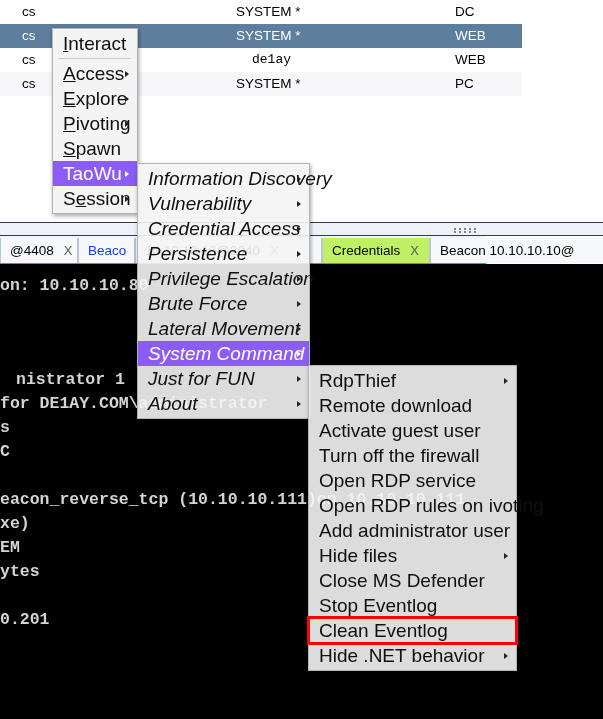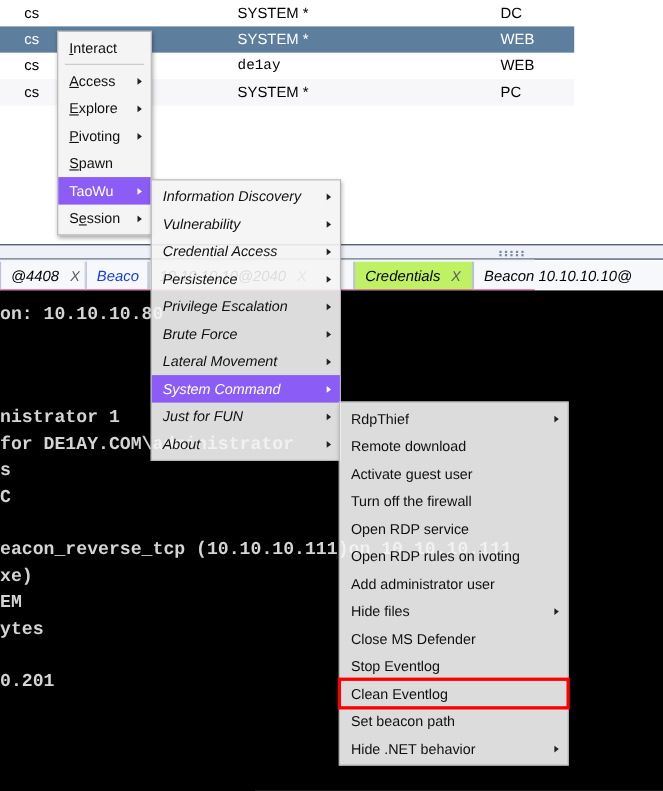--- a/index.html
+++ b/index.html
@@ -37,23 +37,23 @@
   .tbl-row.odd  { background: #ffffff; }
   .tbl-row.even { background: #f7f7f9; }
   .tbl-row.sel  { background: #5e7e9e; color: #ffffff; }
   .cell {
     position: absolute;
     top: 0;
     font-size: 13.5px;
     white-space: nowrap;
   }
   .c-name  { left: 22px;  }
-  .c-user  { left: 216px; }
+  .c-user  { left: 236px; }
   .c-host  { left: 455px; }
-  .mono    { font-family: "Liberation Mono", monospace; font-size: 13px; }
+  .mono    { font-family: "Liberation Mono", monospace; font-size: 13px; margin-left: 16px; }
 
   
   #splitter {
     position: absolute;
     left: 0; top: 222px;
     width: 603px;
     height: 14px;
     background: #eef1f8;
     border-top: 1px solid #2e3b4e;
     border-bottom: 1px solid #2e3b4e;
@@ -75,21 +75,20 @@
 
   
   #tabbar {
     position: absolute;
     left: 0; top: 236px;
     width: 486px;
     height: 28px;
     background: #f2f4fa;
     border-bottom: 7px solid #ec4899;
     box-sizing: border-box;
-    font-style: italic;
   }
   .tab {
     position: absolute;
     top: 2px;
     height: 25px;
     line-height: 25px;
     box-sizing: border-box;
     font-size: 13.5px;
     padding: 0 9px;
     white-space: nowrap;
@@ -138,21 +137,21 @@
     padding: 2px 0;
     box-sizing: border-box;
     z-index: 50;
   }
   .menu.translucent { background: rgba(244,244,244,0.90); }
   .mi {
     position: relative;
     height: 25px;
     line-height: 25px;
     padding: 0 24px 0 10px;
-    font-size: 13px;
+    font-size: 19px;
     white-space: nowrap;
     color: #101010;
     box-sizing: border-box;
   }
   .mi.hl {
     background: #8b5cf6;
     color: #ffffff;
   }
   .mi .arrow {
     position: absolute;
@@ -241,21 +240,21 @@
 <div id="tabbar">
     <div class="tab" style="left: 0px; width: 78px;"><span>@4408</span><span class="close">X</span></div>
     <div class="tab blue-label" style="left: 78px; width: 57px;"><span>Beaco</span></div>
     <div class="tab" style="left: 135px; width: 187px;"><span>10.10.10.10@2040</span><span class="close">X</span></div>
     <div class="tab active" style="left: 322px; width: 108px;"><span>Credentials</span><span class="close">X</span></div>
     <div class="tab" style="left: 430px; width: 175px;"><span>Beacon 10.10.10.10@</span></div>
   </div>
 
 <div id="console">
     <div class="con-line" style="top: 12px;">on: 10.10.10.80</div>
-    <div class="con-line" style="top: 106px;">nistrator 1</div>
+    <div class="con-line" style="top: 106px; padding-left: 16px;">nistrator 1</div>
     <div class="con-line" style="top: 130px;">for DE1AY.COM\administrator</div>
     <div class="con-line" style="top: 154px;">s</div>
     <div class="con-line" style="top: 178px;">C</div>
     <div class="con-line" style="top: 226px;">eacon_reverse_tcp (10.10.10.111)on 10.10.10.111</div>
     <div class="con-line" style="top: 250px;">xe)</div>
     <div class="con-line" style="top: 274px;">EM</div>
     <div class="con-line" style="top: 298px;">ytes</div>
     <div class="con-line" style="top: 346px;">0.201</div>
   </div>
 
@@ -288,15 +287,14 @@
     <div class="mi"><span>Remote download</span></div>
     <div class="mi"><span>Activate guest user</span></div>
     <div class="mi"><span>Turn off the firewall</span></div>
     <div class="mi"><span>Open RDP service</span></div>
     <div class="mi"><span>Open RDP rules on ivoting</span></div>
     <div class="mi"><span>Add administrator user</span></div>
     <div class="mi"><span>Hide files</span><span class="arrow"></span></div>
     <div class="mi"><span>Close MS Defender</span></div>
     <div class="mi"><span>Stop Eventlog</span></div>
     <div class="mi boxed"><span>Clean Eventlog</span></div>
-    <div class="mi"><span>Set beacon path</span></div>
     <div class="mi"><span>Hide .NET behavior</span><span class="arrow"></span></div>
   </div>
 
 </body></html>

